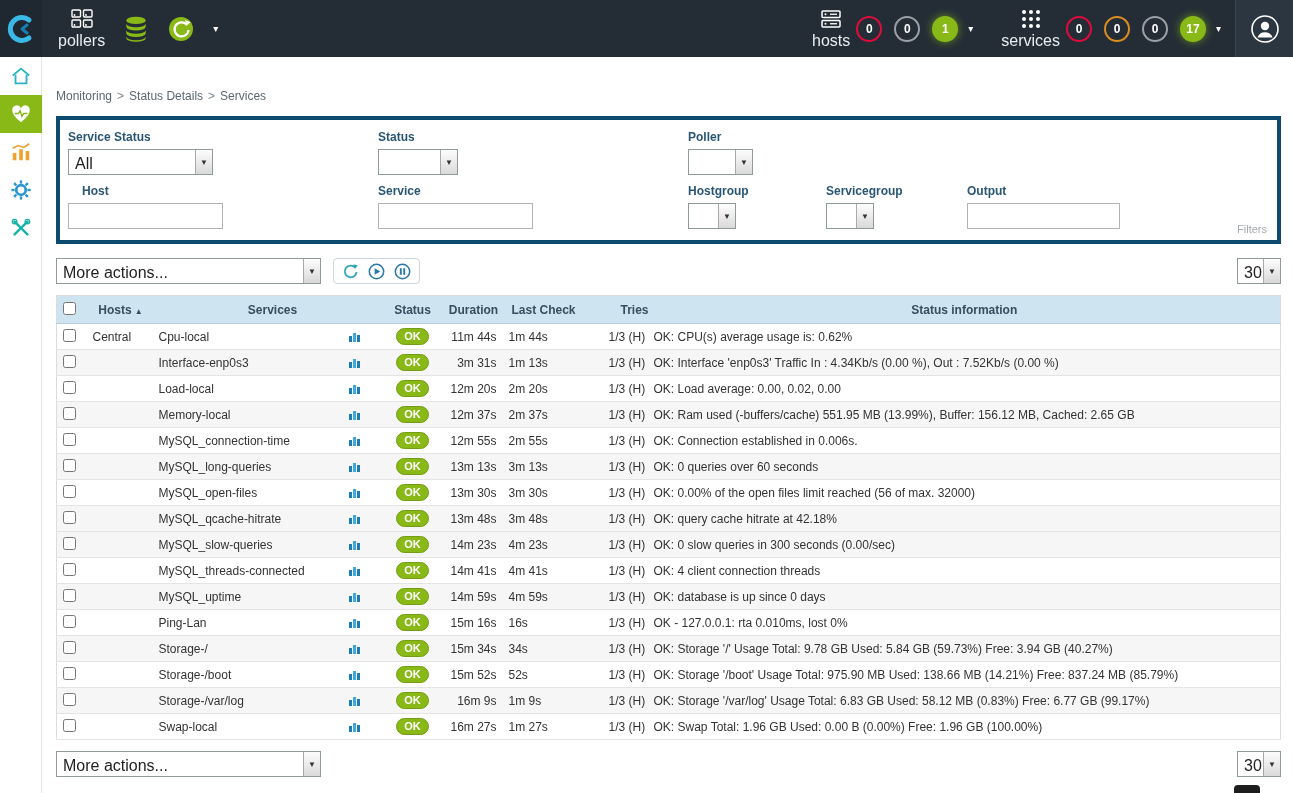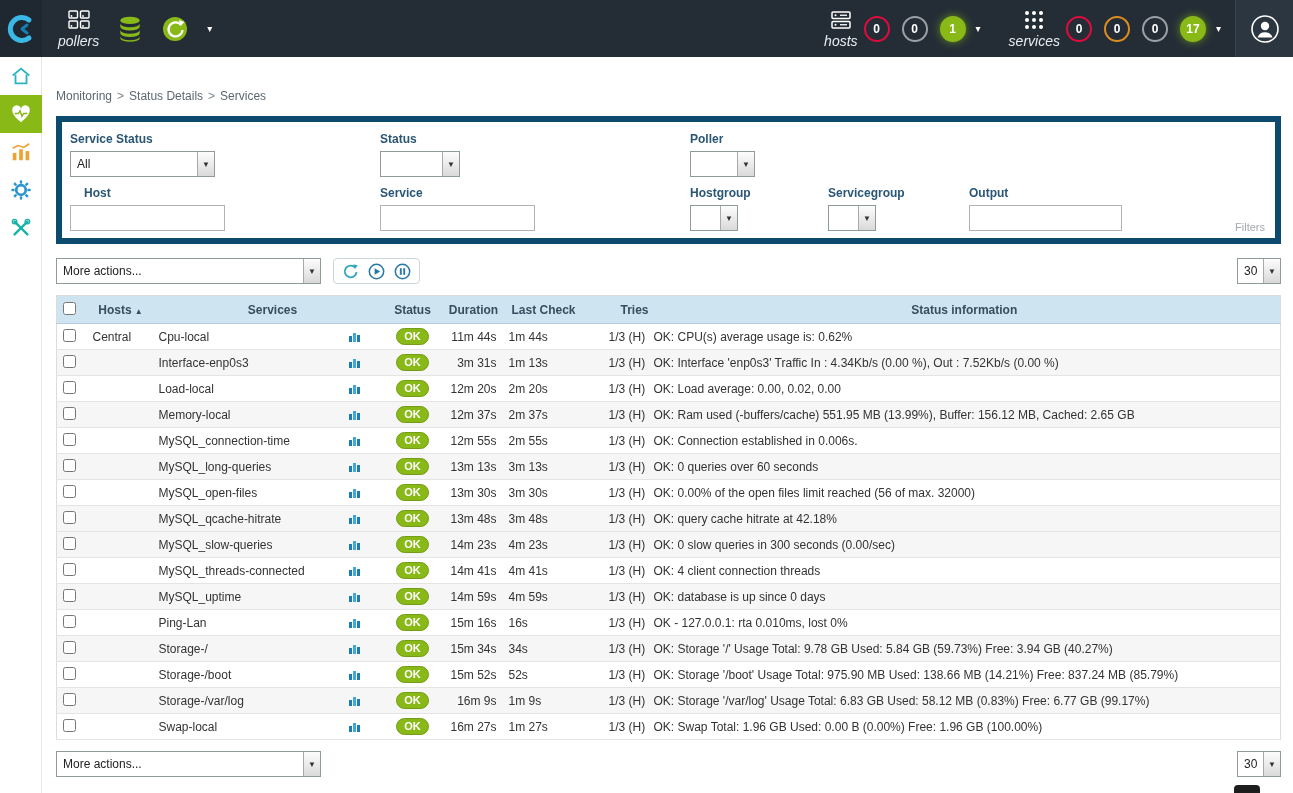--- a/index.html
+++ b/index.html
@@ -6,21 +6,21 @@
   html,body { width:1293px; height:793px; overflow:hidden; background:#fff;
     font-family:"Liberation Sans", sans-serif; font-size:12px; color:#333; }
   body { position:relative; }
 
   
   .topbar { position:absolute; top:0; left:0; width:1293px; height:57px;
     background:#242d36; display:flex; align-items:center; color:#fff; }
   .logo-box { width:42px; height:57px; display:flex; align-items:center; justify-content:center; background:#1f2830; flex:0 0 auto; }
   .tb-group { display:flex; align-items:center; gap:18px; padding:0 16px; }
   .tb-item { display:flex; flex-direction:column; align-items:center; gap:2px; cursor:pointer; }
-  .tb-item .tb-label { font-size:14px; color:#e8edf1;font-style:italic; }
+  .tb-item .tb-label { font-size:16px; color:#e8edf1; }
   .tb-spacer { flex:1; }
   .counters { display:flex; align-items:center; gap:12px; margin:0 10px 0 6px; }
   .counter { width:26px; height:26px; border-radius:50%; display:flex; align-items:center;
     justify-content:center; font-size:12px; font-weight:bold; color:#fff; border:2px solid transparent; }
   .counter.down, .counter.critical { border-color:#e00b3d; }
   .counter.unreachable, .counter.unknown { border-color:#9aa0a6; }
   .counter.warning { border-color:#dd8c1f; }
   .counter.up, .counter.ok { background:#88b917; border-color:#88b917; box-shadow:0 0 8px rgba(136,185,23,.7); }
   .chev { font-size:10px; color:#fff; cursor:pointer; margin-right:14px; }
   .datetime { text-align:left; line-height:1.35; font-size:13.5px; padding:0 18px 0 28px; white-space:nowrap; }
@@ -32,30 +32,30 @@
     border-right:1px solid #e7e7e7; display:flex; flex-direction:column; }
   .side-item { width:42px; height:38px; display:flex; align-items:center; justify-content:center; cursor:pointer; }
   .side-item.active { background:#88b917; }
 
   
   .content { position:absolute; top:57px; left:42px; right:0; bottom:0; background:#fff; padding:0 12px 0 14px;margin-top:20px; }
   .breadcrumb { margin-top:12px; font-size:12px; color:#5b6770; height:14px; }
   .breadcrumb span { cursor:pointer; }
   .crumb-sep { margin:0 5px; color:#7d868d; }
 
-  .filter-panel { position:relative; margin-top:13px; height:128px; border:6px solid #0c4a6e; background:#fff; }
+  .filter-panel { position:relative; margin-top:13px; height:128px; border:4px solid #0c4a6e; background:#fff; }
   .f-label { position:absolute; font-weight:bold; font-size:12px; color:#2a5676; }
   .f-field { position:absolute; }
   .filters-tag { position:absolute; right:10px; bottom:5px; font-size:11px; color:#a4a9ad; }
 
   .text-input { height:26px; border:1px solid #b3b3b3; background:#fff; padding:0 6px; font-size:12px;
     font-family:"Liberation Sans", sans-serif; }
   .fake-select { display:inline-flex; align-items:stretch; justify-content:space-between; background:#fff;
     border:1px solid #8f9a9b; height:26px; cursor:pointer; }
-  .fake-select .val { padding:5px 6px 0 6px; font-size:12px; color:#222; white-space:nowrap; overflow:hidden; flex:1; }
+  .fake-select .val { padding:5px 6px 0 6px; font-size:16px; color:#222; white-space:nowrap; overflow:hidden; flex:1; }
   .fake-select .arrow-btn { width:17px; border-left:1px solid #a9a9a9;
     background:linear-gradient(#fdfdfd,#d9d9d9); display:flex; align-items:center; justify-content:center;
     font-size:8px; color:#333; flex:0 0 auto; }
 
   .toolbar { margin-top:14px; height:26px; display:flex; align-items:center; }
   .toolbar.bottom { margin-top:11px; }
   .icon-box { display:inline-flex; align-items:center; gap:9px; border:1px solid #ccd6db; border-radius:4px;
     height:26px; padding:0 8px; margin-left:12px; }
   .icon-box svg { cursor:pointer; display:block; }
   .t-spacer { flex:1; }

